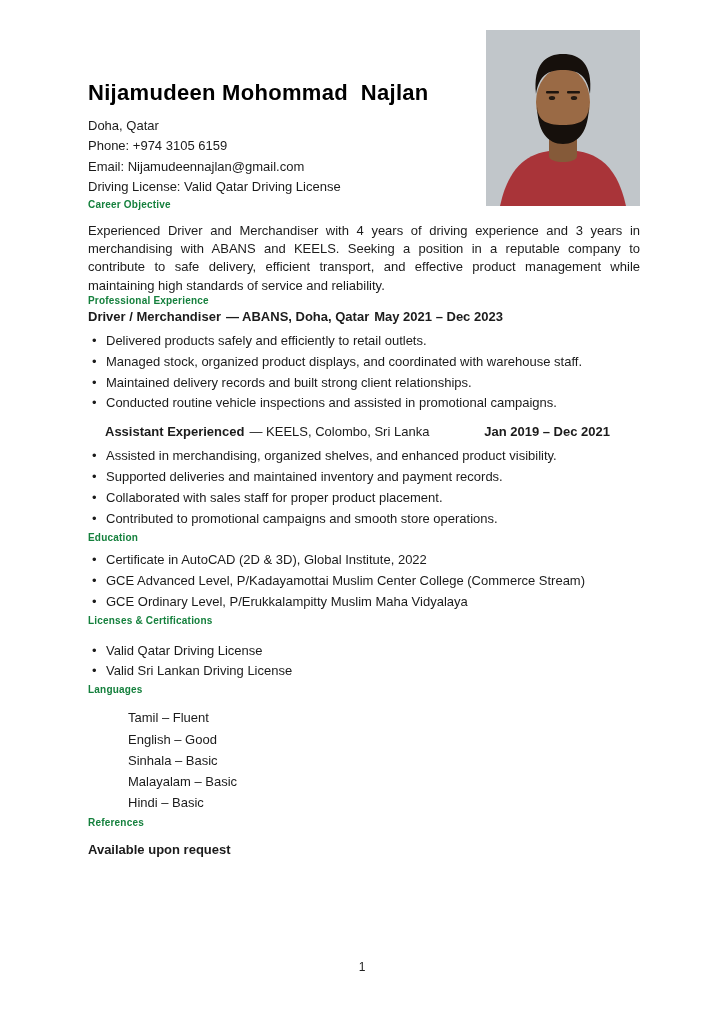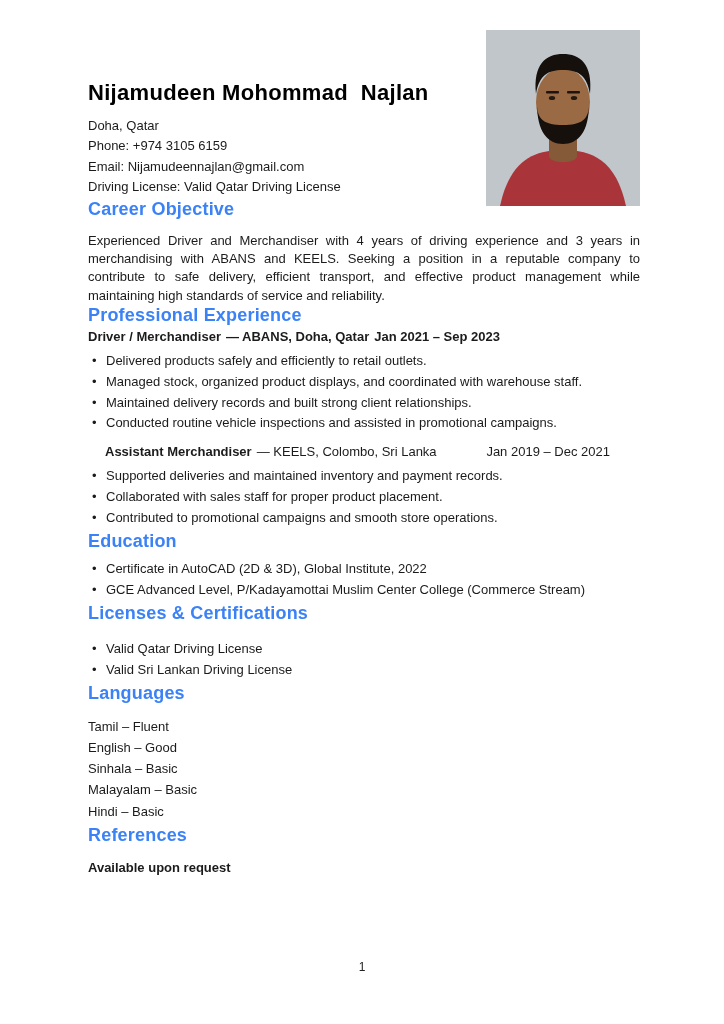--- a/index.html
+++ b/index.html
@@ -28,23 +28,23 @@
     font-weight: bold;
     color: #000000;
     margin: 50px 0 12px 0;
     white-space: pre-wrap;
     letter-spacing: 0.3px;
   }
   .contact { }
   .contact div { margin-bottom: 4px; line-height: 1.25; }
 
   h2.section-heading {
-    font-size: 18px;
+    font-size: 10px;
     font-weight: bold;
-    color: #3b82f6;
+    color: #15803d;
     margin: 0;
     letter-spacing: 0.2px;
   }
   .sec-career   { margin-top: 36px; }
   .sec-exp      { margin-top: 24px; }
   .tight        { margin-top: 3px; }
 
   p.body-text {
     margin: 12px 0 0 0;
     line-height: 1.4;
@@ -55,42 +55,42 @@
 
   .job-heading {
     display: flex;
     gap: 5px;
     margin-top: 3px;
     align-items: center;
   }
   .job-heading.bold-all { font-weight: bold; }
   .job-heading .role { font-weight: bold; }
   .job2 { margin-top: 12px; margin-left: 17px; padding-right: 30px; }
-  .job2 .dates { margin-left: auto; font-weight: normal; }
+  .job2 .dates { margin-left: auto; font-weight: bold; }
 
   ul.bullets {
     list-style: none;
     margin: 9px 0 0 0;
     padding: 0 0 0 4px;
   }
   ul.bullets li {
     position: relative;
     padding-left: 14px;
     margin-bottom: 4px;
     line-height: 1.3;
   }
   ul.bullets li::before {
     content: "\2022";
     position: absolute;
     left: 0;
     top: 0;
   }
   ul.bullets.gap-top { margin-top: 17px; }
 
-  .lang-list { margin-top: 15px; }
+  .lang-list { margin-top: 15px; margin-left: 40px; }
   .lang-list div { margin-bottom: 5px; line-height: 1.25; }
 
   .page-number {
     position: absolute;
     bottom: 50px;
     left: 0;
     right: 0;
     text-align: center;
     font-size: 12px;
     color: #222;
@@ -138,46 +138,48 @@
     <h2 class="section-heading sec-career">Career Objective</h2>
     <p class="body-text">Experienced Driver and Merchandiser with 4 years of driving experience and 3 years in merchandising with ABANS and KEELS. Seeking a position in a reputable company to contribute to safe delivery, efficient transport, and effective product management while maintaining high standards of service and reliability.</p>
   </section>
 
   <section>
     <h2 class="section-heading sec-exp">Professional Experience</h2>
 
     <div class="job-heading bold-all">
       <span class="role">Driver / Merchandiser</span>
       <span class="company">— ABANS, Doha, Qatar</span>
-      <span class="dates">Jan 2021 – Sep 2023</span>
+      <span class="dates">May 2021 – Dec 2023</span>
     </div>
     <ul class="bullets">
       <li>Delivered products safely and efficiently to retail outlets.</li>
       <li>Managed stock, organized product displays, and coordinated with warehouse staff.</li>
       <li>Maintained delivery records and built strong client relationships.</li>
       <li>Conducted routine vehicle inspections and assisted in promotional campaigns.</li>
     </ul>
 
     <div class="job-heading job2">
-      <span class="role">Assistant Merchandiser</span>
+      <span class="role">Assistant Experienced</span>
       <span class="company">— KEELS, Colombo, Sri Lanka</span>
       <span class="dates">Jan 2019 – Dec 2021</span>
     </div>
     <ul class="bullets">
+      <li>Assisted in merchandising, organized shelves, and enhanced product visibility.</li>
       <li>Supported deliveries and maintained inventory and payment records.</li>
       <li>Collaborated with sales staff for proper product placement.</li>
       <li>Contributed to promotional campaigns and smooth store operations.</li>
     </ul>
   </section>
 
   <section>
     <h2 class="section-heading tight">Education</h2>
     <ul class="bullets">
       <li>Certificate in AutoCAD (2D &amp; 3D), Global Institute, 2022</li>
       <li>GCE Advanced Level, P/Kadayamottai Muslim Center College (Commerce Stream)</li>
+      <li>GCE Ordinary Level, P/Erukkalampitty Muslim Maha Vidyalaya</li>
     </ul>
   </section>
 
   <section>
     <h2 class="section-heading tight">Licenses &amp; Certifications</h2>
     <ul class="bullets gap-top">
       <li>Valid Qatar Driving License</li>
       <li>Valid Sri Lankan Driving License</li>
     </ul>
   </section>

